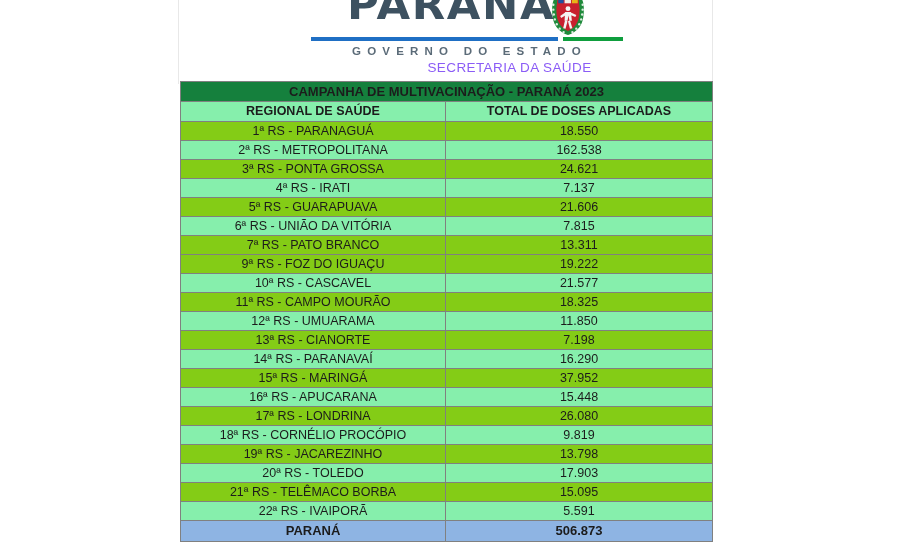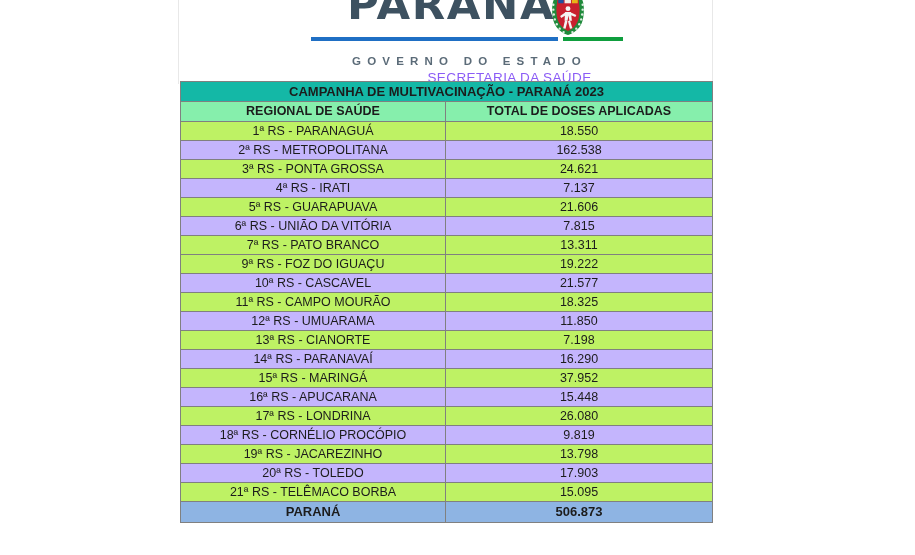--- a/index.html
+++ b/index.html
@@ -71,21 +71,21 @@
     gap: 5px;
   }
   .bar-blue  { width: 248px; background: #1f6fc4; height: 4px; }
   .bar-green { width: 60px;  background: #0f9e3e; height: 4px; }
   .gov-line {
     font-family: "Liberation Sans", sans-serif;
     font-size: 11.5px;
     font-weight: bold;
     letter-spacing: 6.2px;
     color: #5b6b78;
-    margin-top: 13px;
+    margin-top: 3px;
     text-align: center;
     padding-left: 6px;
   }
   .sec-line {
     font-family: "Liberation Sans", sans-serif;
     font-size: 13.5px;
     letter-spacing: 0.4px;
     color: #8b5cf6;
     margin-top: 3px;
     text-align: center;
@@ -113,35 +113,35 @@
     height: 18px;
     line-height: 18px;
     padding: 0;
     overflow: hidden;
     white-space: nowrap;
   }
   col.c-name  { width: 265px; }
   col.c-value { width: 267px; }
 
   tr.title-row td {
-    background: #14b8a6;
+    background: #15803d;
     font-weight: bold;
     font-size: 13px;
     height: 19px;
     line-height: 19px;
   }
   tr.head-row td {
     background: #86efac;
     font-weight: bold;
     font-size: 12.5px;
     height: 19px;
     line-height: 19px;
   }
-  tr.odd td  { background: #bef264; }
-  tr.even td { background: #c4b5fd; }
+  tr.odd td  { background: #84cc16; }
+  tr.even td { background: #86efac; }
   tr.total-row td {
     background: #8EB4E3;
     font-weight: bold;
     font-size: 13px;
     height: 20px;
     line-height: 20px;
   }
 </style>
 </head>
 <body>
@@ -289,19 +289,23 @@
           <td>13.798</td>
         </tr>
       <tr class="even">
           <td>20ª RS - TOLEDO</td>
           <td>17.903</td>
         </tr>
       <tr class="odd">
           <td>21ª RS - TELÊMACO BORBA</td>
           <td>15.095</td>
         </tr>
+      <tr class="even">
+          <td>22ª RS - IVAIPORÃ</td>
+          <td>5.591</td>
+        </tr>
       <tr class="total-row">
         <td>PARANÁ</td>
         <td>506.873</td>
       </tr>
     </tbody>
   </table>
 </div>
 
 </body></html>

